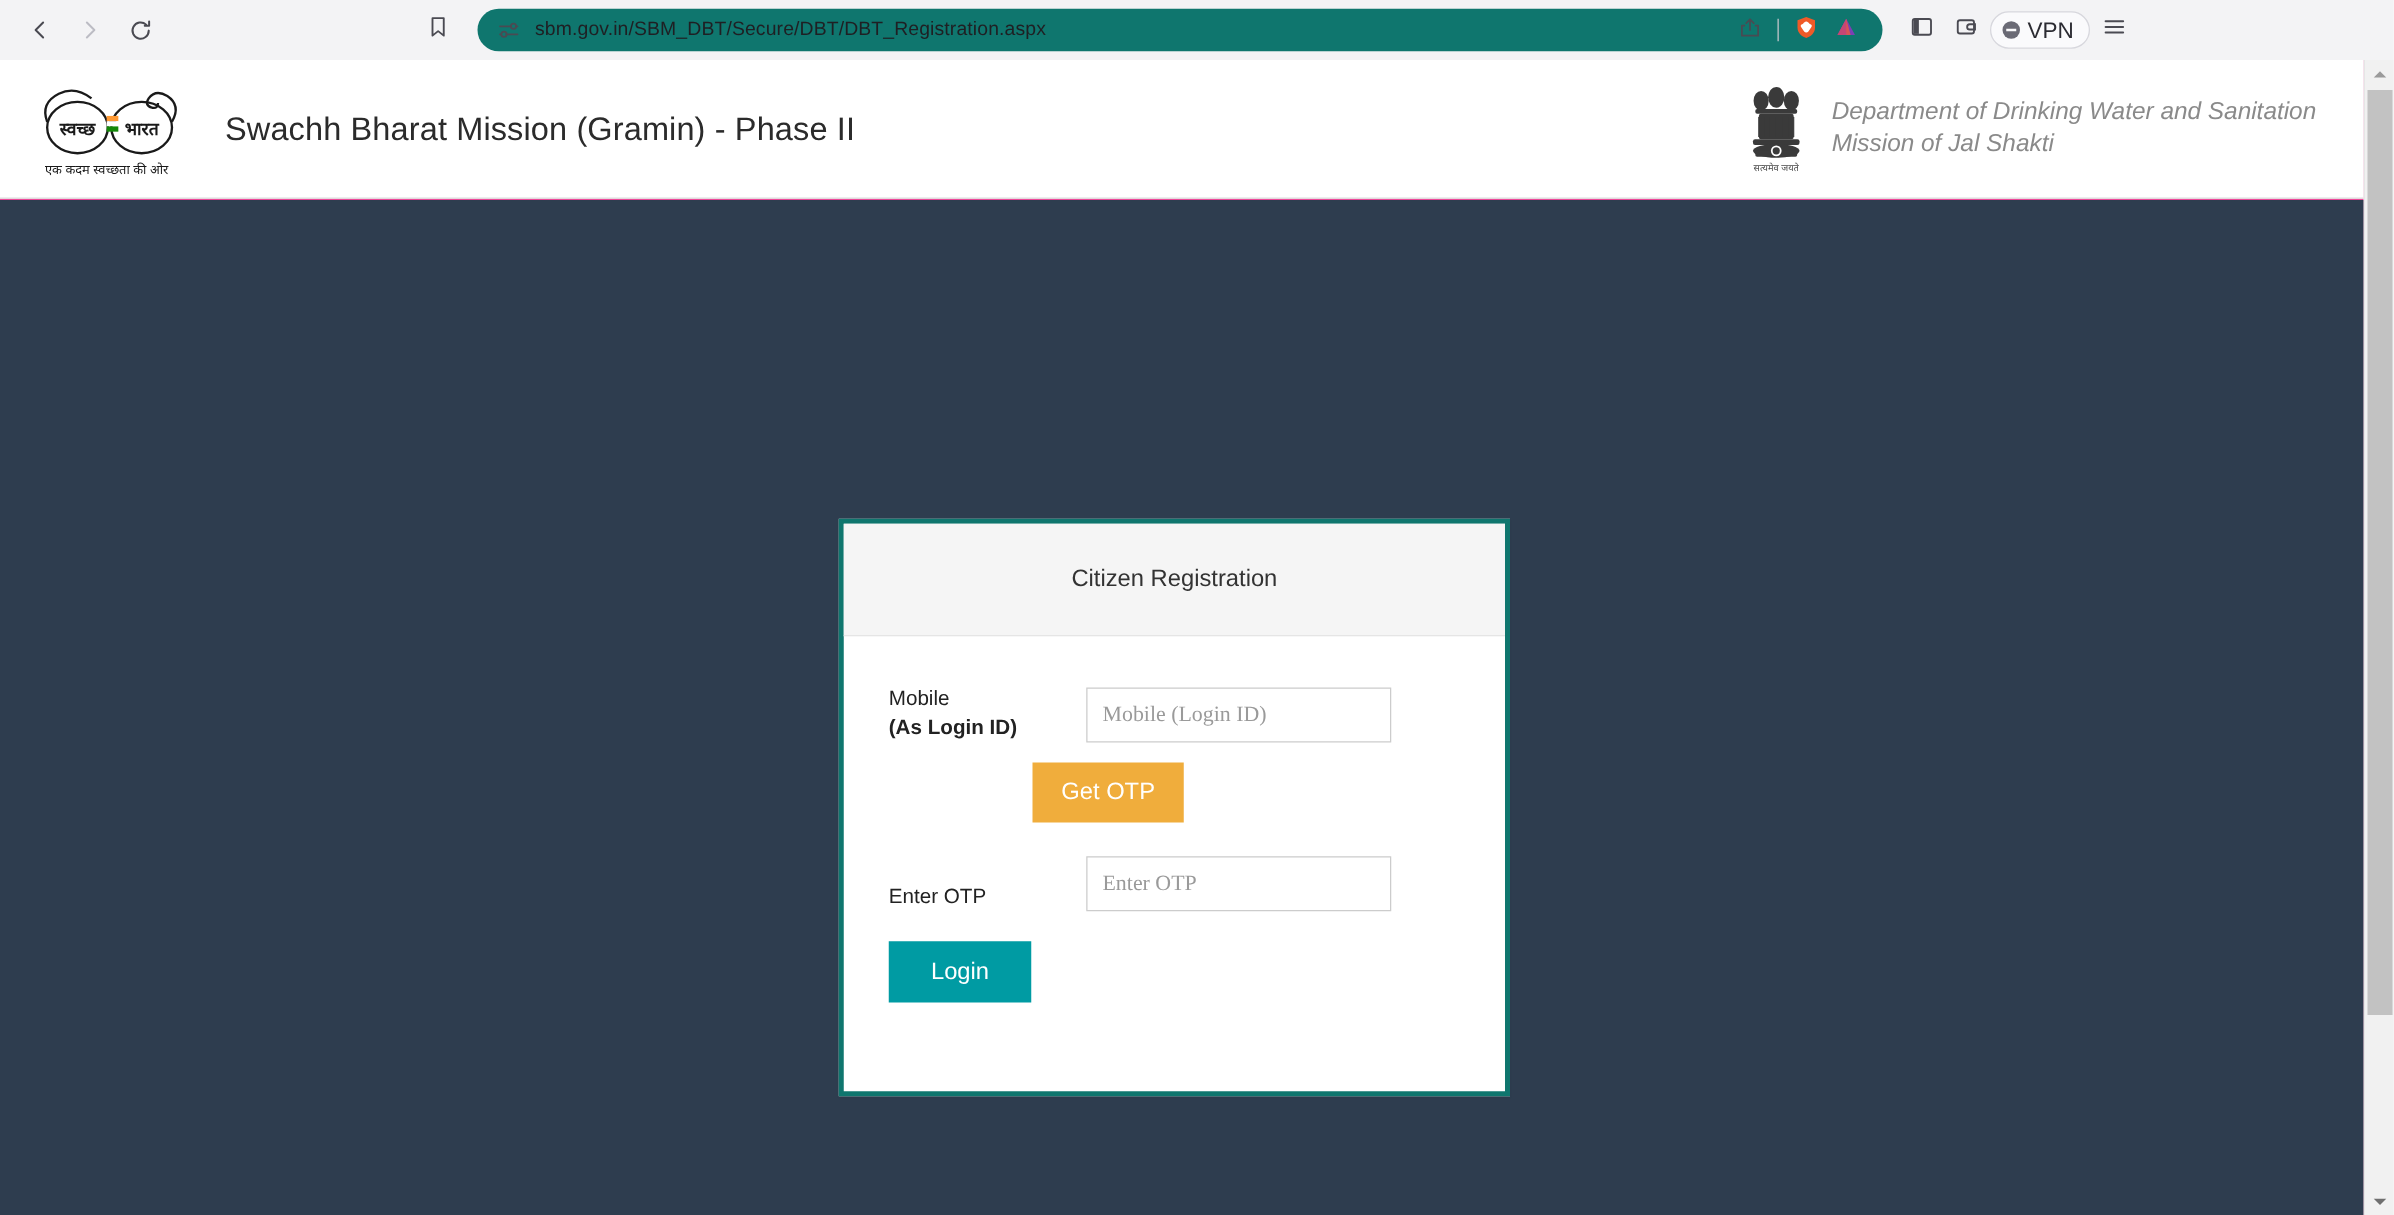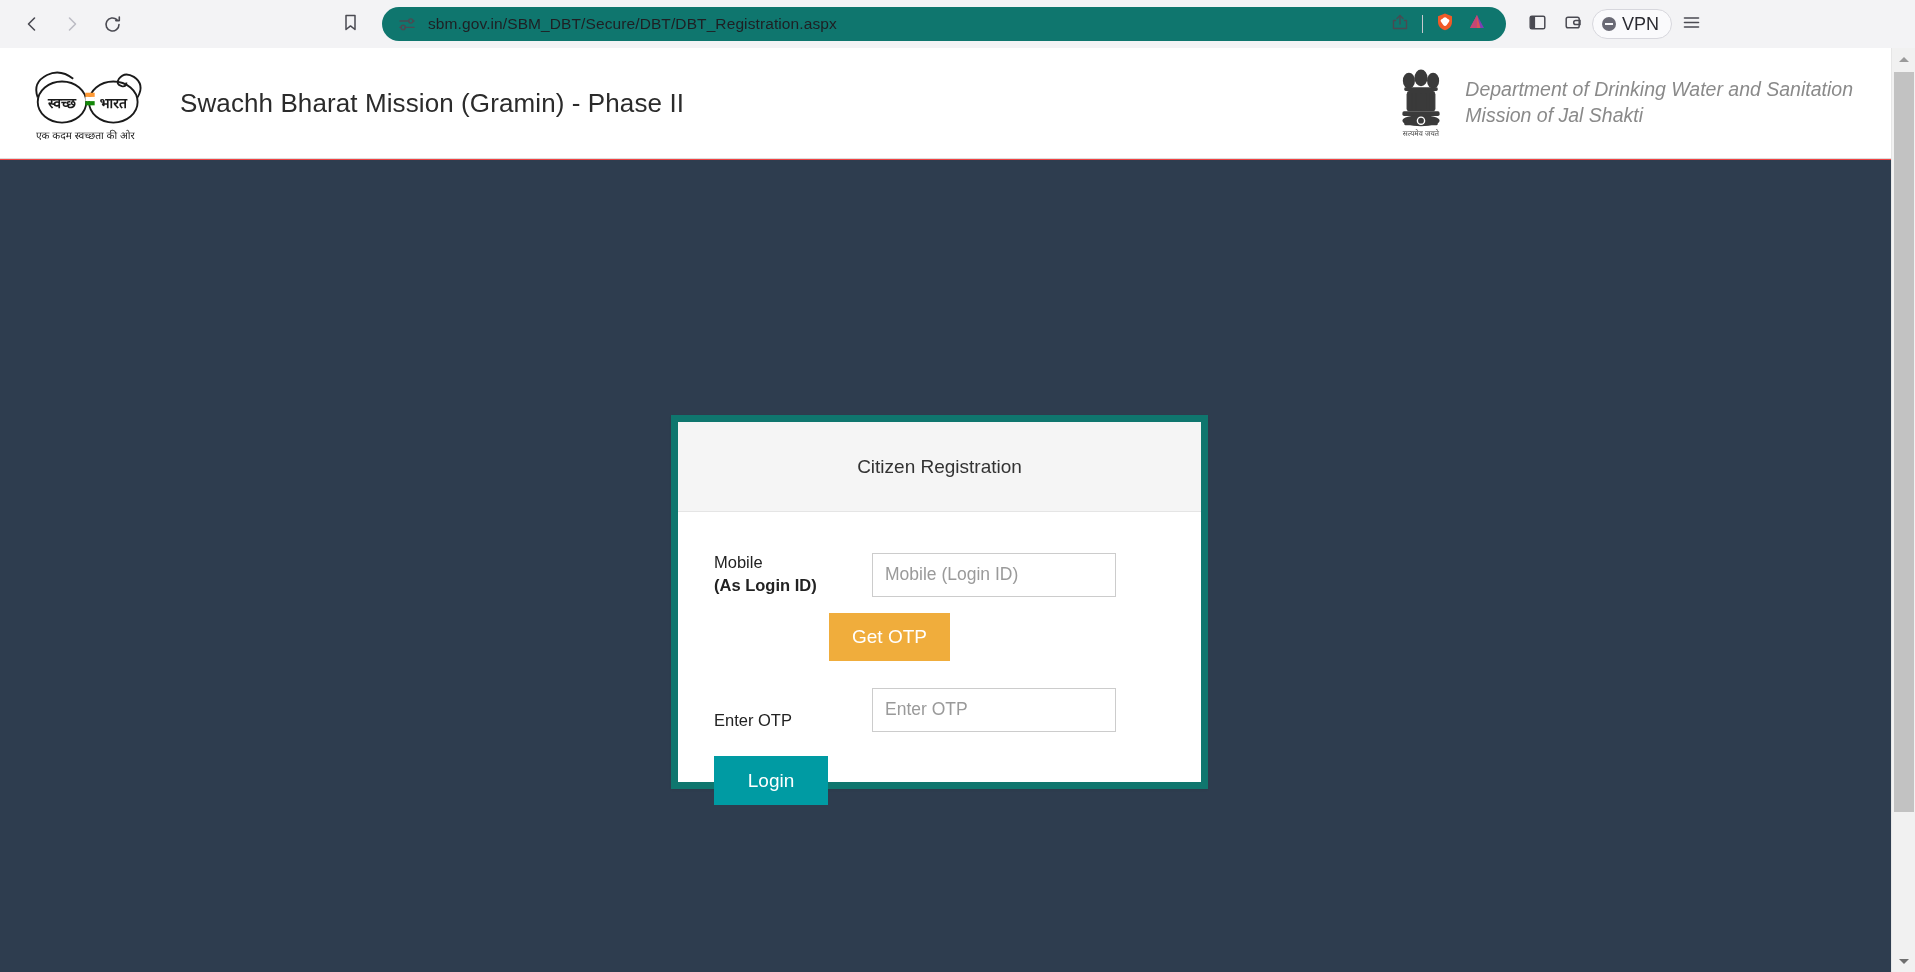--- a/index.html
+++ b/index.html
@@ -62,21 +62,21 @@
   .vpn-dot {
     width: 14px; height: 14px; border-radius: 50%;
     background: #6a6a75; position: relative;
   }
   .vpn-dot::after {
     content:""; position:absolute; left:3px; top:6px;
     width:8px; height:2px; background:#fafafc;
   }
 
   
-  .page { position: absolute; top: 48px; left: 0; width: 1891px; height: 924px; background:#ef4444; }
+  .page { position: absolute; top: 48px; left: 0; width: 1891px; height: 924px; background:#ec4899; }
 
   .site-header {
     height: 111px; width: 100%;
     background: #ffffff;
     border-bottom: 1px solid #dcdcdc;
     display: flex; align-items: center;
     position: relative;
   }
   .brand-left { display: flex; align-items: center; padding-left: 20px; }
   .sbm-logo { width: 140px; height: 86px; display:block; }
@@ -94,23 +94,23 @@
   .content {
     position: absolute; top: 112px; left: 0;
     width: 1891px; height: 812px;
     background: #2e3d4f;
   }
 
   
   .card {
     position: absolute;
     left: 671px; top: 255px;
-    width: 537px; height: 374px;
+    width: 537px; height: 462px;
     background: #ffffff;
-    border: 7px solid #0f766e;
+    border: 4px solid #0f766e;
     box-shadow: 0 1px 2px rgba(0,0,0,.06);
   }
   .card-head {
     height: 90px;
     background: #f5f5f5;
     border-bottom: 1px solid #e5e5e5;
     display: flex; align-items: center; justify-content: center;
   }
   .card-title { font-size: 19px; color: #333333; font-weight: 400; }
   .card-body { padding: 31px 28px 0 28px; }
@@ -118,21 +118,21 @@
   .form-row { display: flex; align-items: flex-end; margin-bottom: 0; }
   .lbl-col { width: 166px; padding-top: 8px; padding-left: 8px; }
   .lbl-main { font-size: 16.5px; color: #222; line-height: 1.38; }
   .lbl-bold { font-size: 16.5px; color: #222; font-weight: bold; line-height: 1.38; }
   .fld-col { flex: 1; }
 
   .txt-input {
     width: 244px; height: 44px;
     border: 1px solid #cccccc;
     background: #ffffff;
-    font-family: Liberation Sans, sans-serif;
+    font-family: Liberation Serif, serif;
     font-size: 17.5px;
     color: #333;
     padding: 0 12px;
     outline: none;
   }
   .txt-input::placeholder { color: #9a9a9a; }
 
   .btn-row { display:flex; }
   .btn {
     border: none; cursor: pointer;

